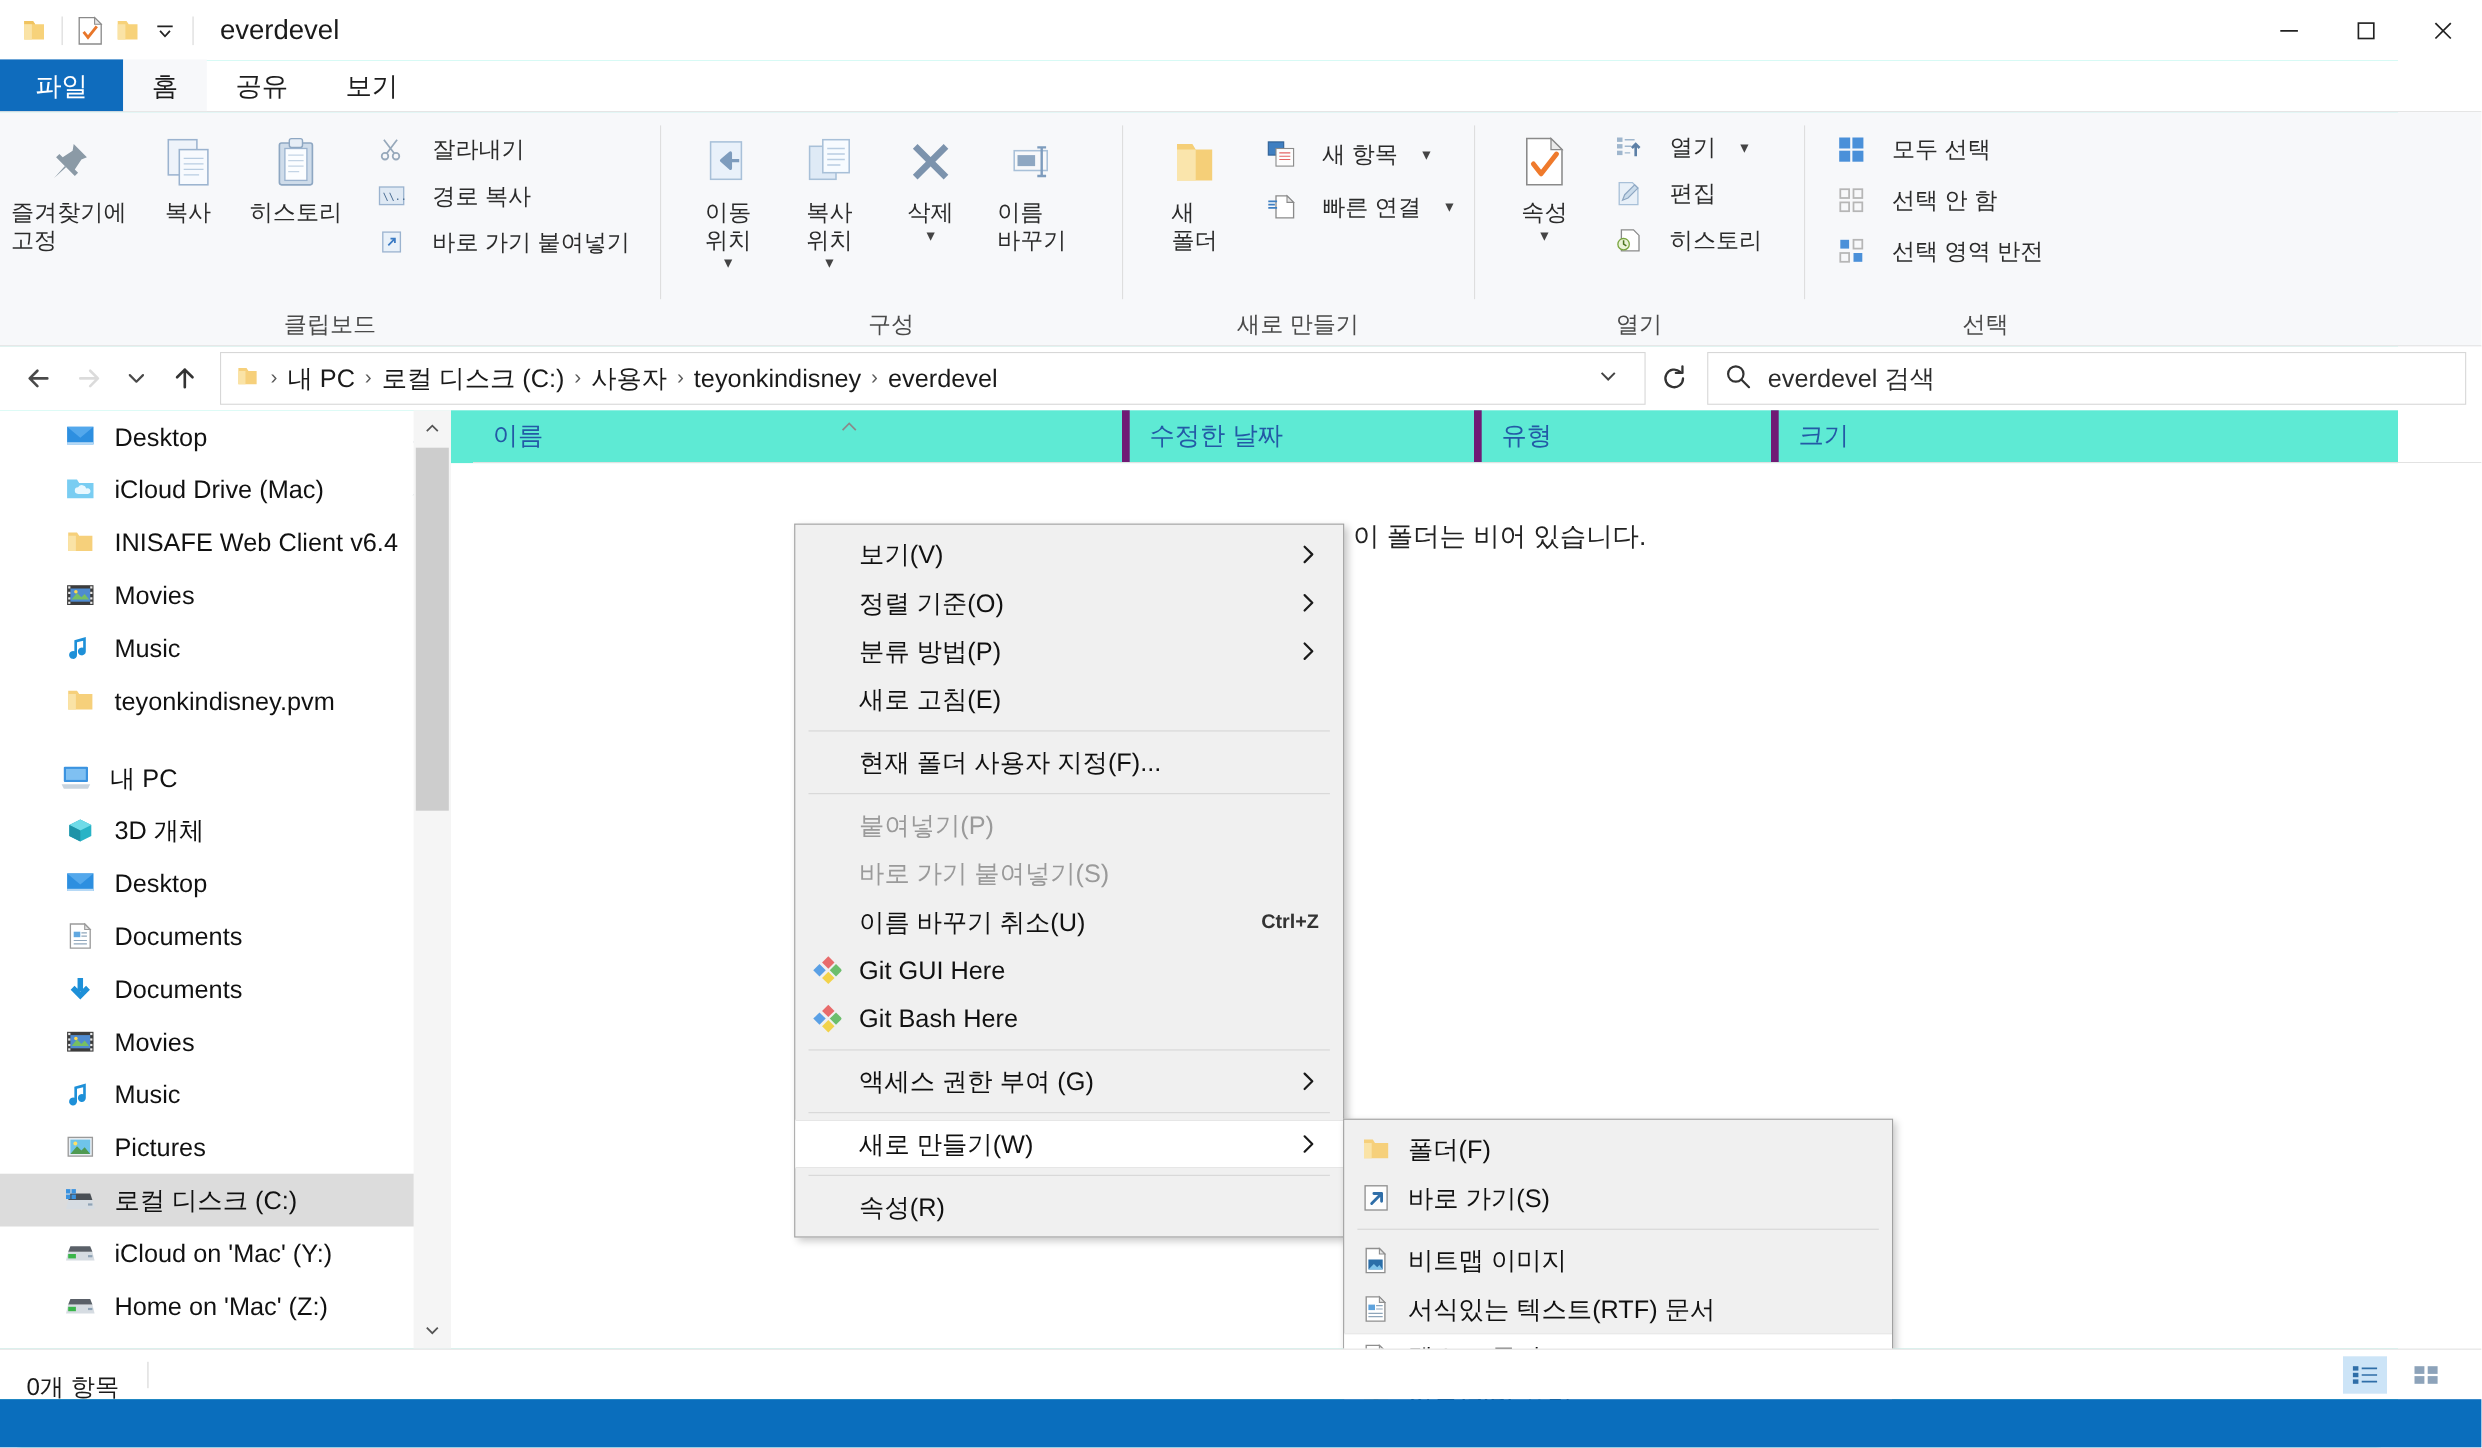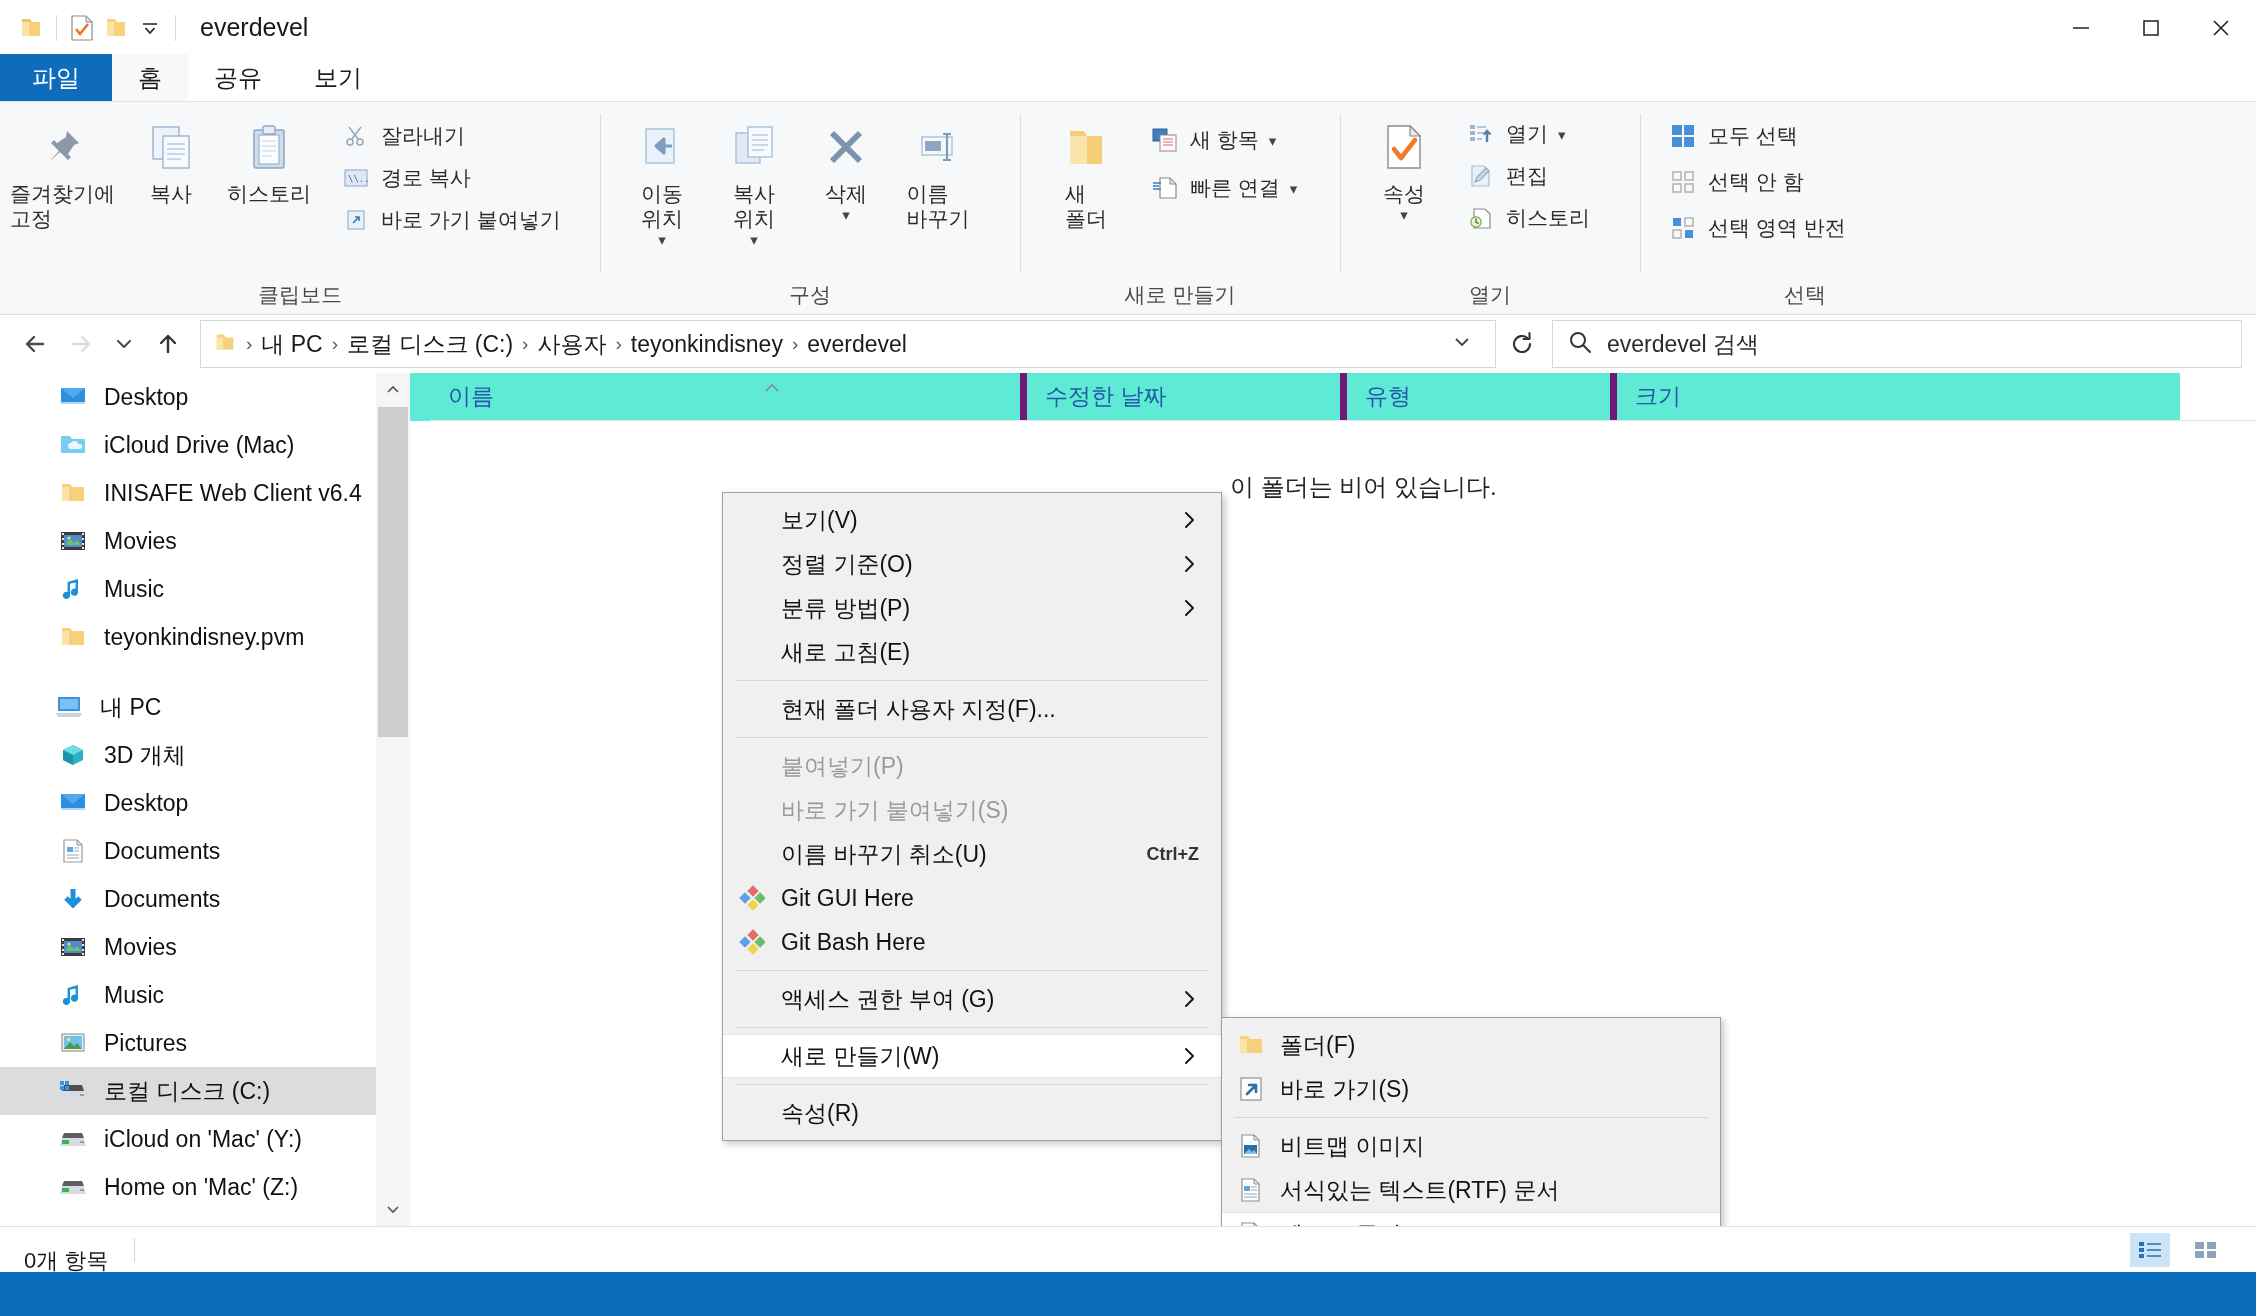--- a/index.html
+++ b/index.html
@@ -61,21 +61,21 @@
   .rgroup + .rgroup::before {
     content:""; position:absolute; left:0; top:12px; bottom:42px; width:1px; background:#dedede;
   }
   .bigbtn {
     width:auto; min-width:92px; padding:0 10px; display:flex; flex-direction:column; align-items:center;
     text-align:left;
   }
   .bigbtn .ic { height:66px; display:flex; align-items:center; justify-content:center; }
   .bigbtn .lb { font-size:21px; color:#2b2b2b; line-height:1.18; margin-top:2px; }
   .smallcol { display:flex; flex-direction:column; justify-content:flex-start; padding-top:4px; gap:6px; }
-  .smallbtn { display:flex; align-items:center; height:36px; padding:0 6px; gap:10px; }
+  .smallbtn { display:flex; align-items:center; height:36px; padding:0 6px; gap:22px; }
   .smallbtn .ic { width:30px; display:flex; align-items:center; justify-content:center; }
   .smallbtn .lb { font-size:21px; color:#2b2b2b; white-space:nowrap; }
   .dncaret { font-size:15px; color:#444; line-height:1; }
 
   
   .addrbar {
     position:absolute; left:0; top:315px; width:2256px; height:58px;
     background:#ffffff; display:flex; align-items:center; padding:0 14px; gap:0;
   }
   .navbtn { width:44px; height:44px; display:flex; align-items:center; justify-content:center; }
@@ -137,21 +137,21 @@
   .viewbtn.sel { background:#cce4f7; }
 
   
   .taskbar { position:absolute; left:0; top:1272px; width:2256px; height:44px; background:#0a6ebd; }
 
   
   .ctxmenu {
     position:absolute; background:#f0f0f0; border:1px solid #a0a0a0;
     box-shadow:3px 3px 7px rgba(0,0,0,.22); padding:5px 0;
   }
-  .cmenu-main { left:722px; top:492px; width:500px; }
+  .cmenu-main { left:722px; top:476px; width:500px; }
   .cmenu-sub  { left:1221px; top:1017px; width:500px; }
   .citem {
     height:44px; display:flex; align-items:center; padding:0 14px 0 0; position:relative;
   }
   .citem .cic { width:58px; display:flex; align-items:center; justify-content:center; flex:0 0 58px; }
   .citem .clb { font-size:23px; color:#111; white-space:nowrap; }
   .citem.disabled .clb { color:#9a9a9a; }
   .citem .acc { margin-left:auto; font-size:18px; color:#333; padding-right:8px;font-weight:bold; }
   .citem .arrow { margin-left:auto; padding-right:6px; display:flex; align-items:center; }
   .citem.hl { background:#ffffff; border-top:1px solid #e4e4e4; border-bottom:1px solid #e4e4e4; }

